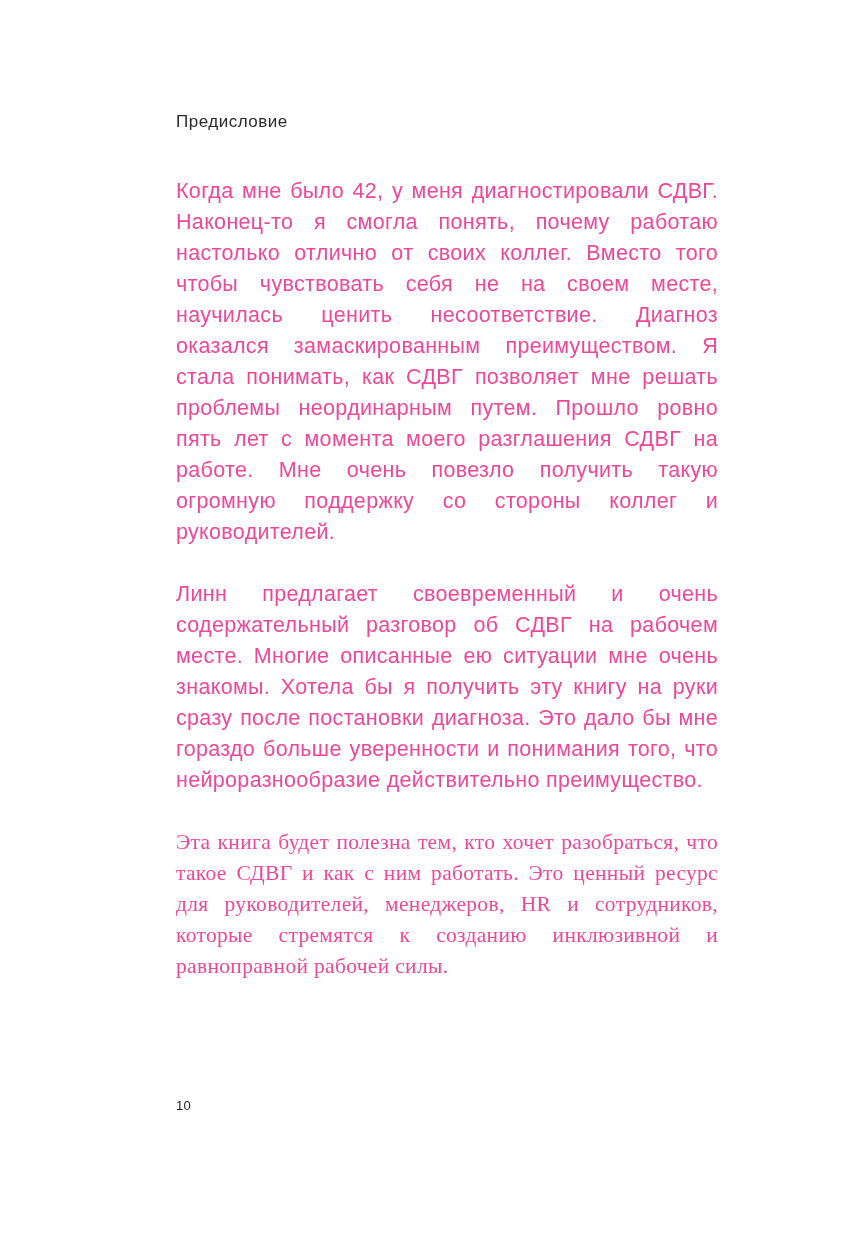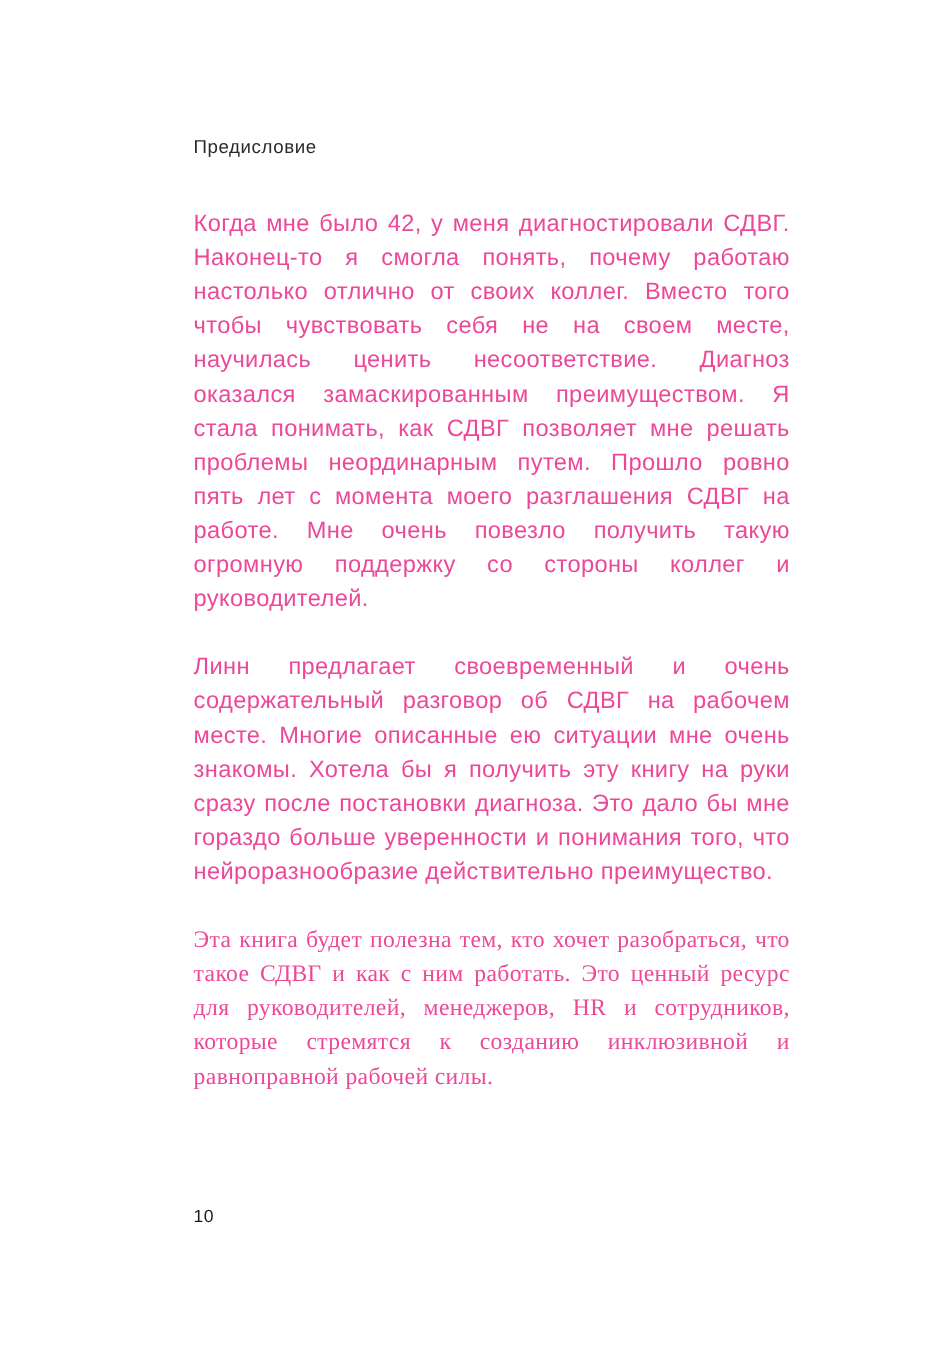--- a/index.html
+++ b/index.html
@@ -25,42 +25,42 @@
     position: absolute;
     left: 176px;
     top: 112px;
     width: 542px;
   }
   .chapter-header {
     font-size: 17px;
     font-weight: 400;
     letter-spacing: 0.03em;
     color: #2a2a2a;
-    margin: 12px 0 44px 0;
+    margin: 0 0 44px 0;
   }
   .body-copy p {
     margin: 0 0 31px 0;
     font-size: 21.5px;
     line-height: 31px;
     font-weight: 400;
     letter-spacing: 0.015em;
     text-align: justify;
     color: #ec4899;
     hyphens: auto;
     -webkit-hyphens: auto;
   }
   .body-copy p:last-child {
     margin-bottom: 0;
     font-family: Liberation Serif, serif;
   }
   .page-number {
     position: absolute;
     left: 176px;
     top: 1098px;
-    font-size: 16px;
+    font-size: 13px;
     color: #1c1c1c;
     letter-spacing: 0.02em;
   }
 </style>
 </head>
 <body>
 
 <div class="page" lang="ru">
   <div class="text-block">
     <div class="chapter-header">Предисловие</div>

